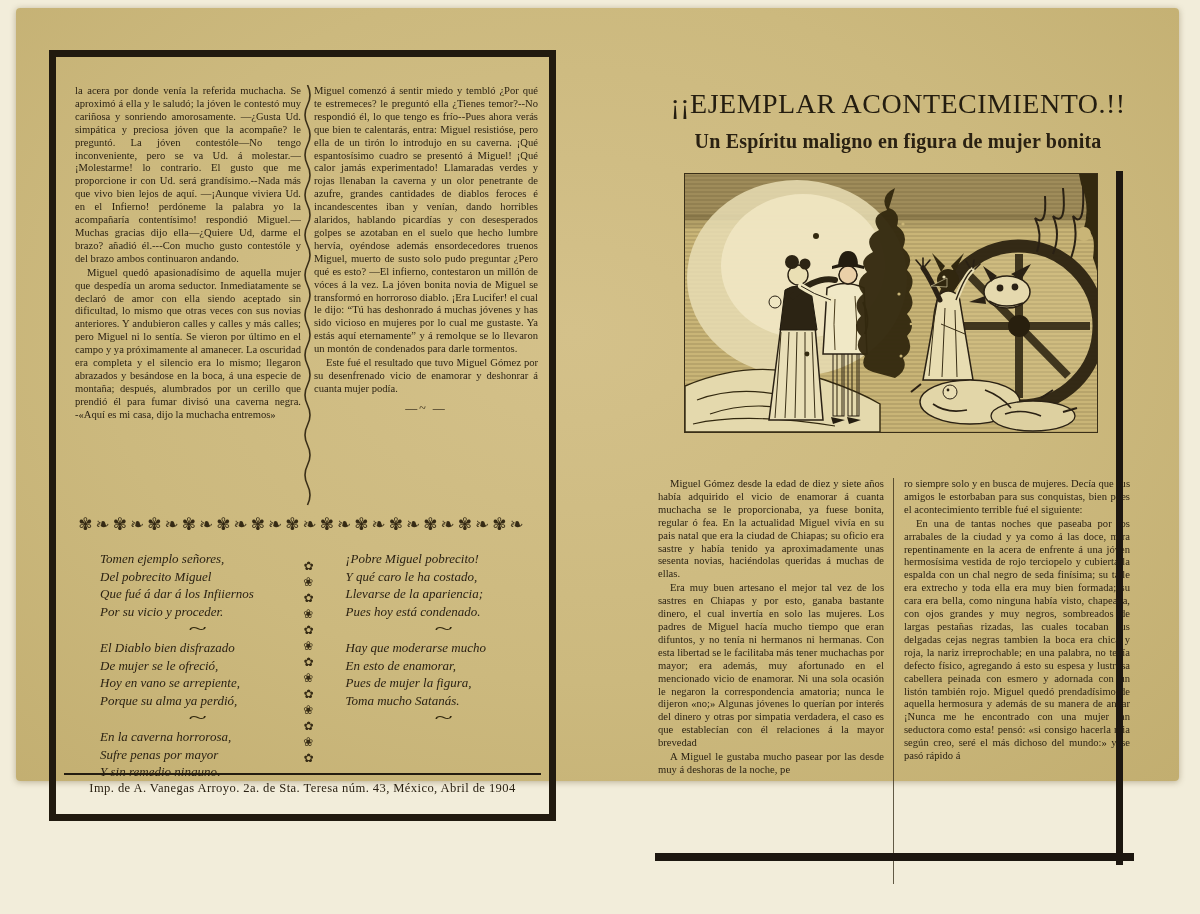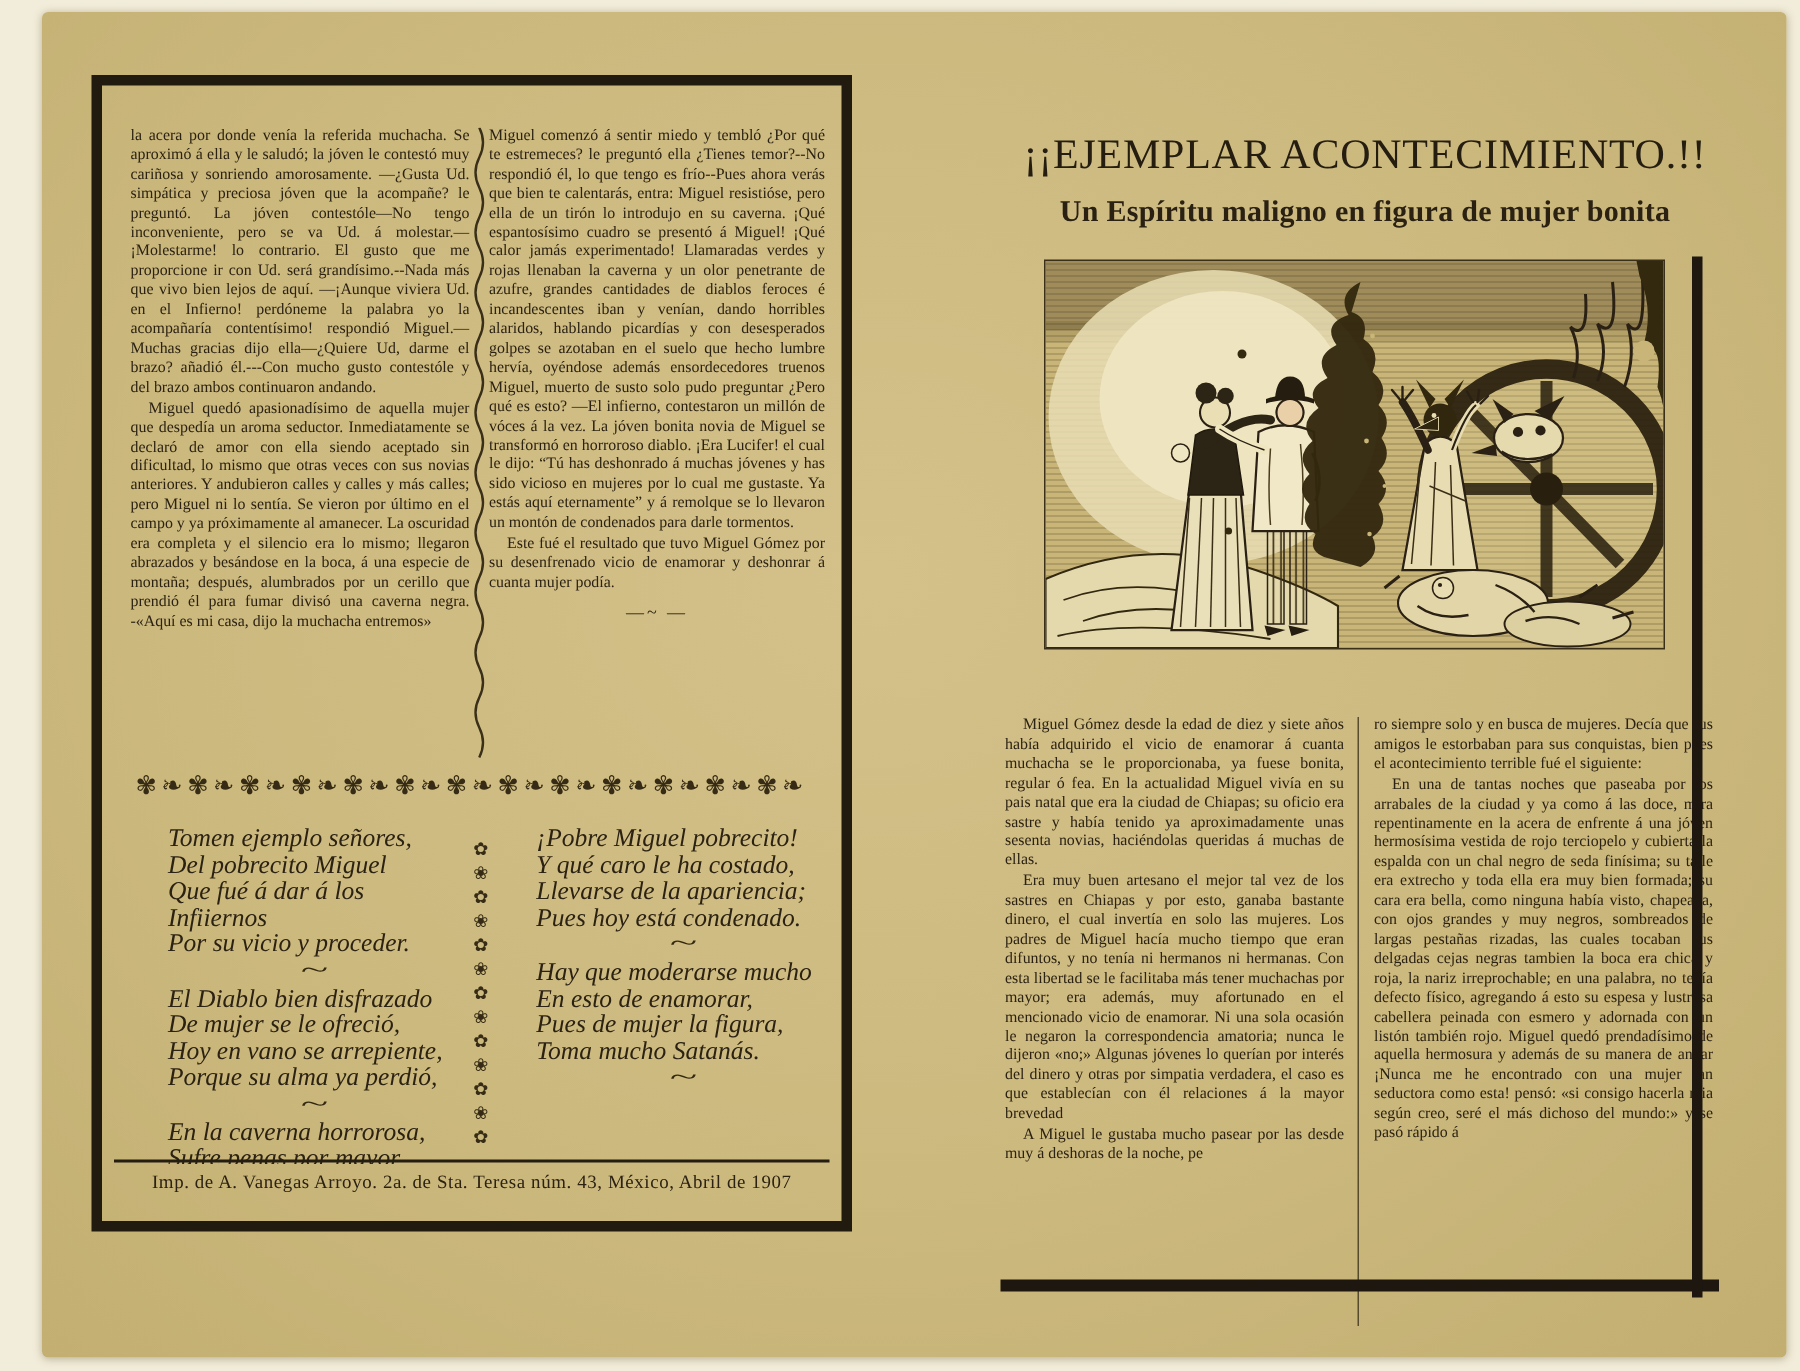--- a/index.html
+++ b/index.html
@@ -3,21 +3,21 @@
 <meta charset="utf-8">
 <style>
   html,body{margin:0;padding:0;}
   body{
     width:1200px;height:914px;position:relative;overflow:hidden;
     background:#f2edda;
     font-family:"Liberation Serif","DejaVu Serif",serif;
     color:#2b2213;
   }
   .sheet{
-    position:absolute;left:28px;top:8px;width:1163px;height:897px;
+    position:absolute;left:16px;top:8px;width:1163px;height:773px;
     background:radial-gradient(ellipse at 48% 42%, #d4c18a 0%, #ccb97e 55%, #c2ae70 100%);
     border-radius:4px;
     box-shadow:0 1px 6px rgba(80,60,20,.35);
   }
   
   .left-page{
     position:absolute;left:33px;top:42px;width:507px;height:771px;
     border:7px solid #211a0f;box-sizing:border-box;
   }
   .prose-row{position:absolute;top:28px;left:19px;right:11px;height:426px;display:flex;overflow:hidden;}
@@ -29,21 +29,21 @@
   .wavy-divider{width:13px;display:flex;justify-content:center;align-items:stretch;}
   .end-mark{display:block;text-align:center;font-size:12px;letter-spacing:2px;margin-top:5px;}
   .ornament-band{
     position:absolute;top:457px;left:8px;right:8px;text-align:center;
     font-family:"DejaVu Sans",sans-serif;font-size:17px;letter-spacing:3px;
     color:#362b15;white-space:nowrap;overflow:hidden;
   }
   .verse-row{position:absolute;top:493px;left:14px;right:8px;height:226px;display:flex;overflow:hidden;}
   .verse-col{flex:1;padding-left:30px;box-sizing:border-box;}
   .stanza{
-    font-style:italic;font-size:17px;line-height:17.5px;white-space:pre-line;color:#2b2213;
+    font-style:italic;font-size:13px;line-height:17.5px;white-space:pre-line;color:#2b2213;
   }
   .squiggle{
     display:block;text-align:center;font-size:13px;font-style:normal;
     transform:scale(2.6,1.3);margin:1px 0 2px 0;color:#32290f;
   }
   .chain-divider{
     width:20px;text-align:center;
     writing-mode:vertical-rl;text-orientation:upright;
     font-family:"DejaVu Sans",sans-serif;font-size:12px;letter-spacing:2px;
     color:#362b15;overflow:hidden;
@@ -122,21 +122,21 @@
         <span class="squiggle">~</span>
         <div class="stanza">Hay que moderarse mucho
 En esto de enamorar,
 Pues de mujer la figura,
 Toma mucho Satanás.</div>
         <span class="squiggle">~</span>
       </div>
     </div>
 
     <div class="imprint-rule"></div>
-    <div class="imprint">Imp. de A. Vanegas Arroyo. 2a. de Sta. Teresa núm. 43, México, Abril de 1907</div>
+    <div class="imprint">Imp. de A. Vanegas Arroyo. 2a. de Sta. Teresa núm. 43, México, Abril de 1904</div>
   </div>
 
   <div class="right-page">
     <div class="rp-title">¡¡EJEMPLAR ACONTECIMIENTO.!!</div>
     <div class="rp-subtitle">Un Espíritu maligno en figura de mujer bonita</div>
 
     <svg class="illustration" viewBox="0 0 412 258">
       <defs>
         <pattern id="hz" width="4" height="4" patternUnits="userSpaceOnUse">
           <line x1="0" y1="2" x2="4" y2="2" stroke="rgba(58,45,20,0.28)" stroke-width="0.9"></line>

